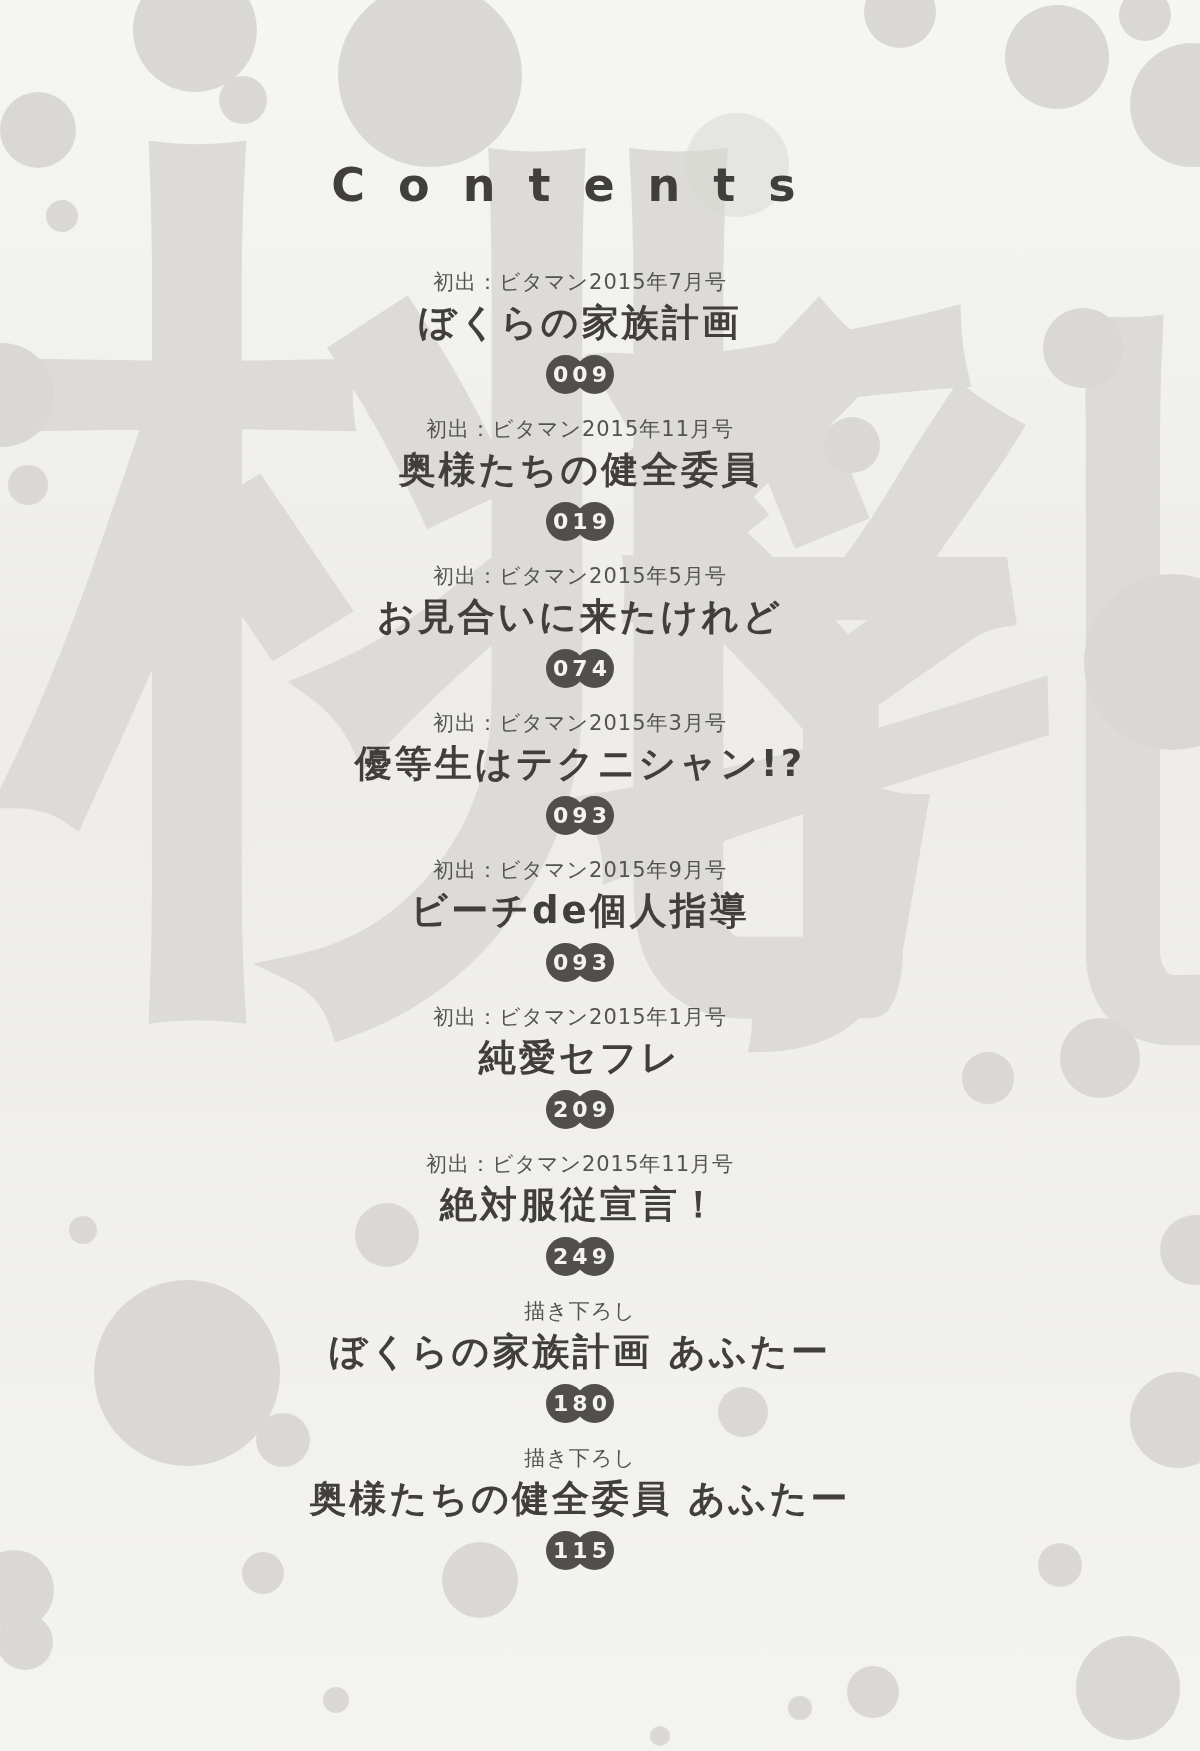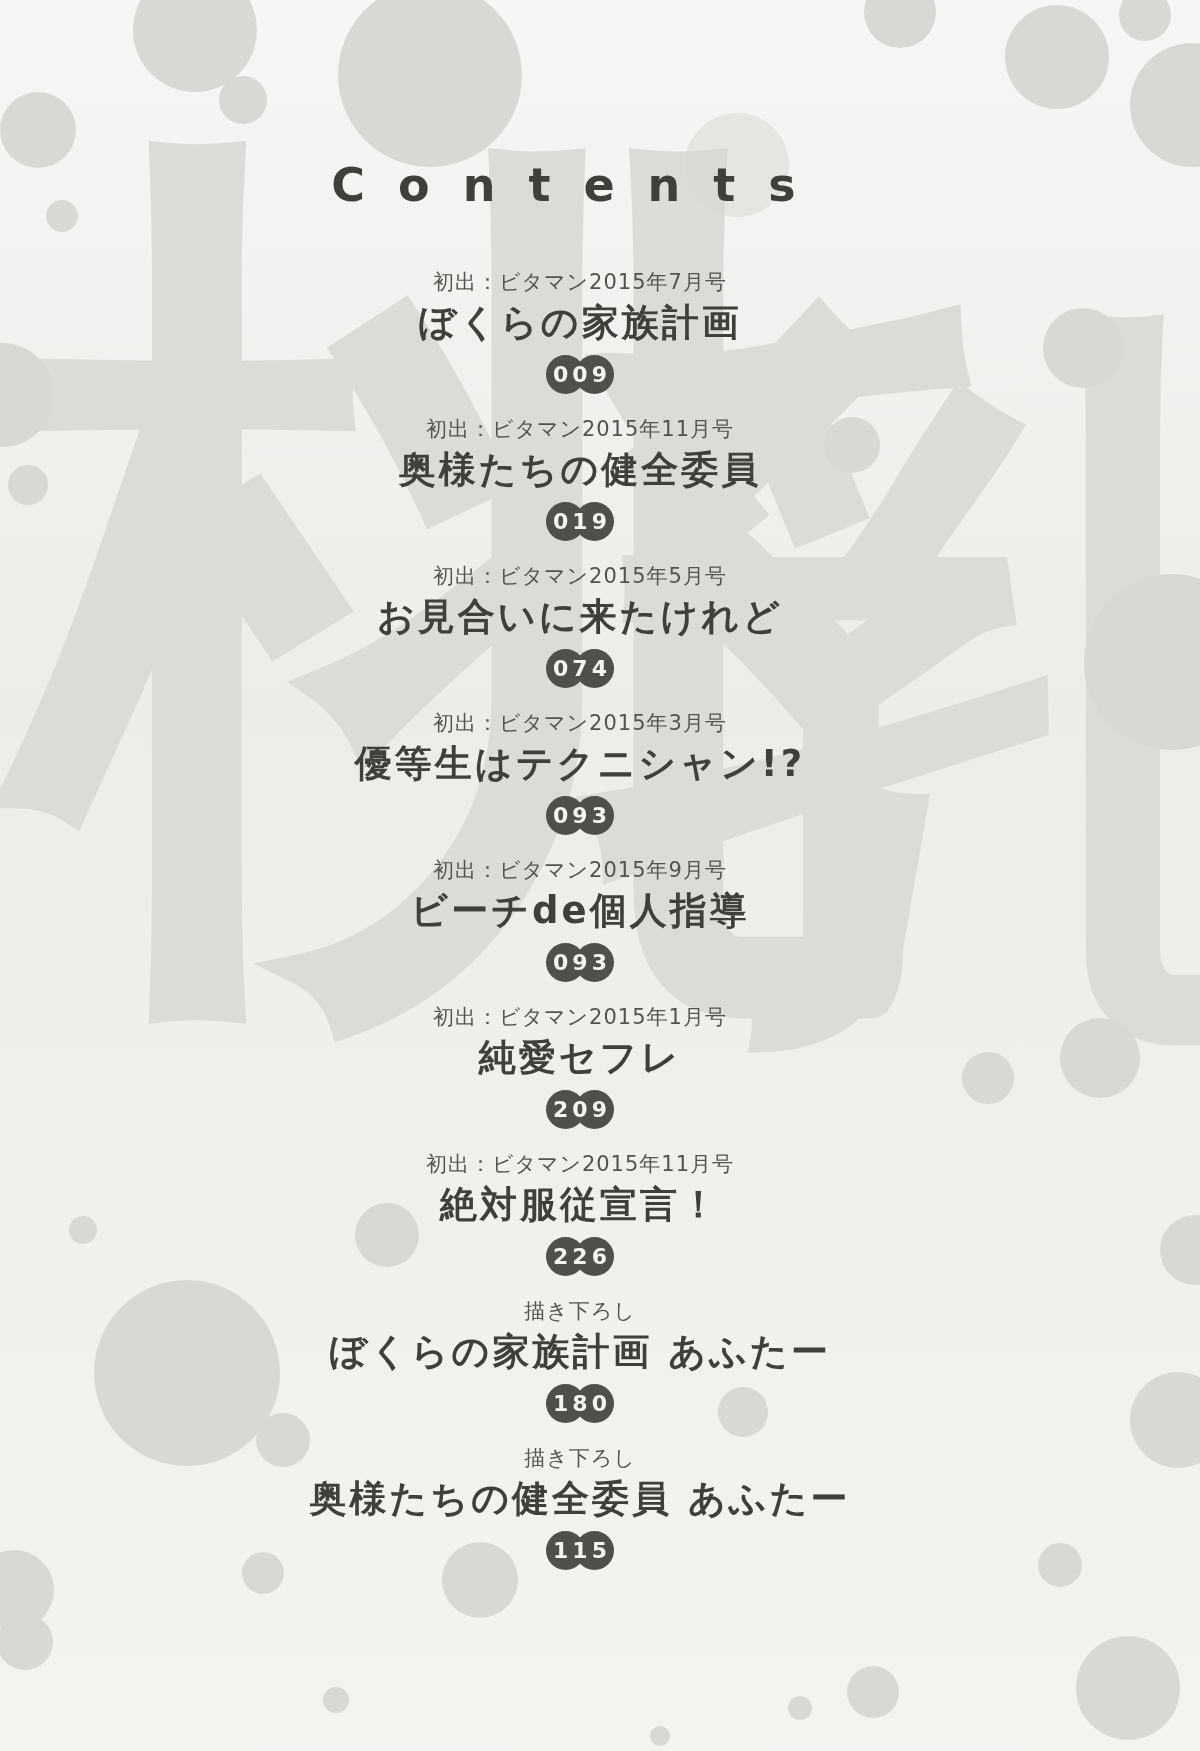--- a/index.html
+++ b/index.html
@@ -165,21 +165,21 @@
       <span class="num">209</span>
     </div>
   </div>
 
   <div class="entry">
     <div class="source">初出：ビタマン2015年11月号</div>
     <div class="title">絶対服従宣言！</div>
     <div class="badge">
       <span class="c c1"></span>
       <span class="c c2"></span>
-      <span class="num">226</span>
+      <span class="num">249</span>
     </div>
   </div>
 
   <div class="entry">
     <div class="source">描き下ろし</div>
     <div class="title">ぼくらの家族計画 あふたー</div>
     <div class="badge">
       <span class="c c1"></span>
       <span class="c c2"></span>
       <span class="num">180</span>

